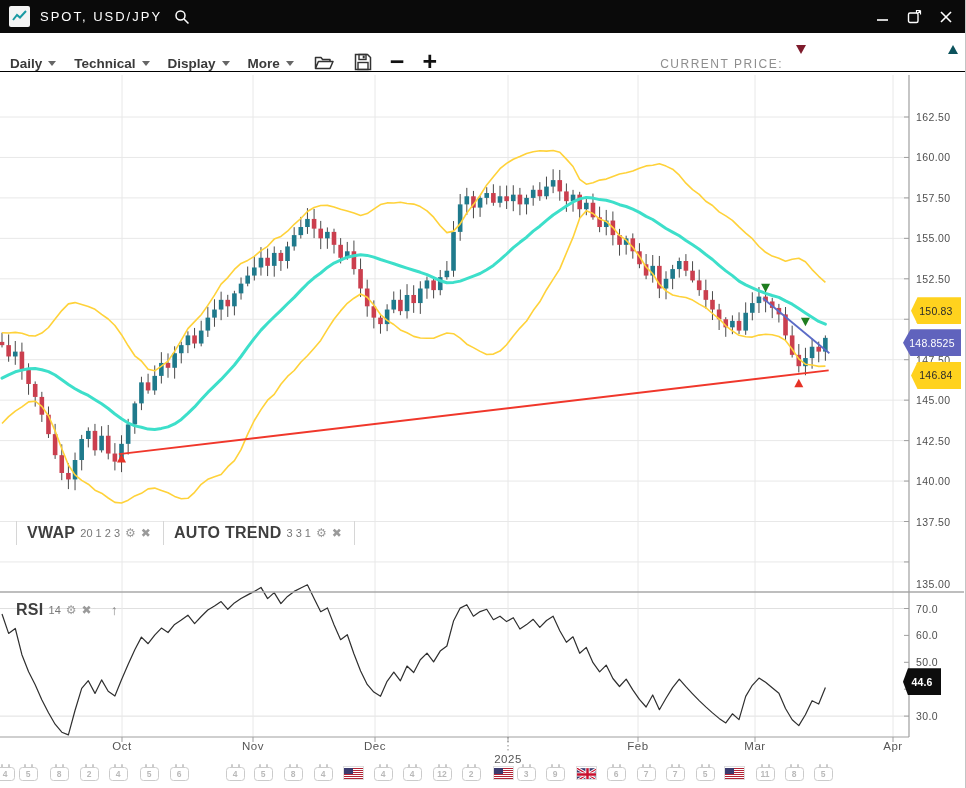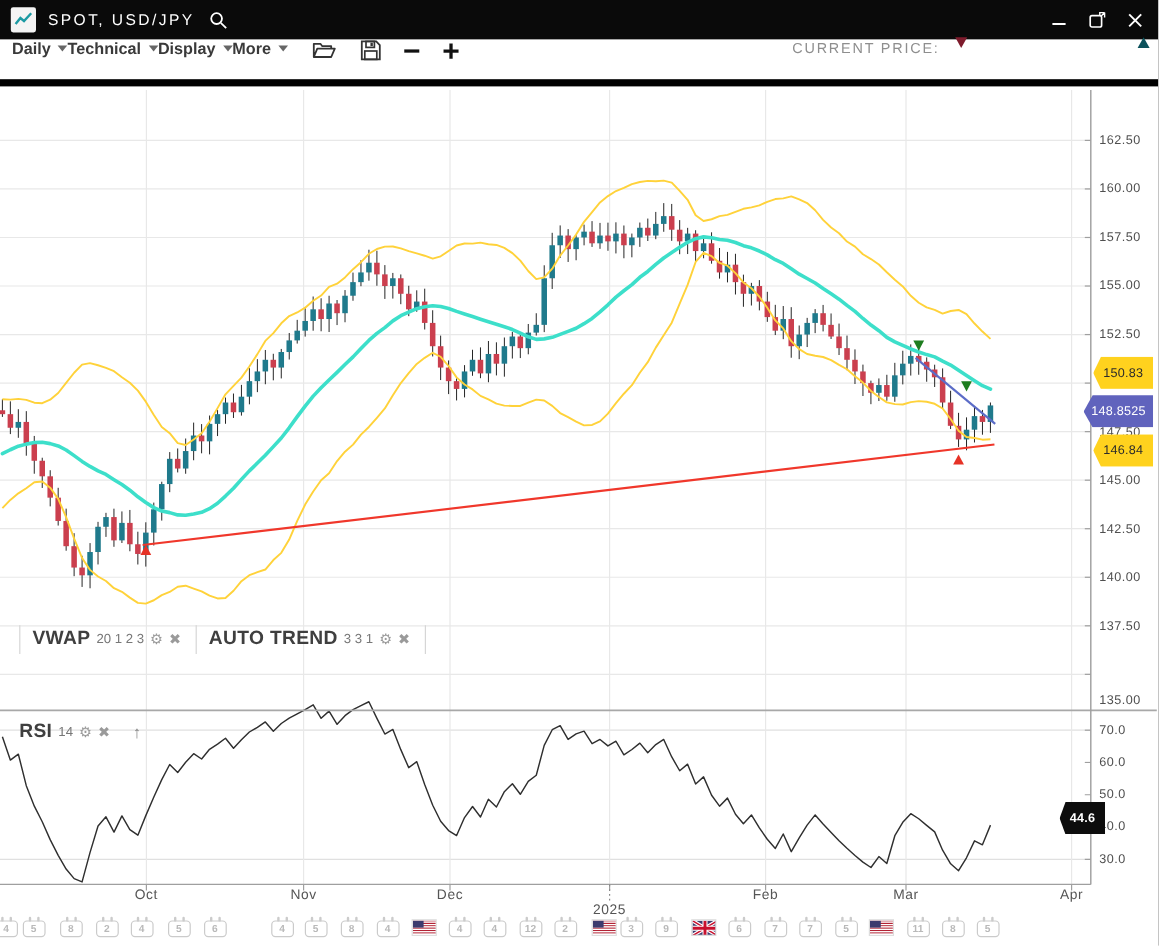--- a/index.html
+++ b/index.html
@@ -9,22 +9,22 @@
   .titlebar{position:absolute;top:0;left:0;width:100%;height:33px;background:#0a0a0a;
             display:flex;align-items:center;z-index:6}
   .logo{width:21px;height:21px;background:#f4f4f4;border-radius:2px;margin-left:9px;flex:0 0 auto;
         display:flex;align-items:center;justify-content:center}
   .apptitle{color:#fff;font-size:13px;letter-spacing:2px;margin-left:10px;font-weight:500}
   .tb-search{margin-left:12px;display:flex;align-items:center}
   .winbtns{margin-left:auto;margin-right:10px;display:flex;align-items:center;gap:14px}
   .winbtn{color:#fff;display:flex;align-items:center;justify-content:center;width:18px;height:18px;cursor:pointer}
   
   .toolbar{position:absolute;top:33px;left:0;width:100%;height:39px;background:#fff;
-           border-bottom:6px solid #000000;display:flex;align-items:flex-start;z-index:6;box-sizing:border-box}
-  .menu{display:flex;align-items:center;gap:6px;cursor:pointer}
+           border-bottom:1px solid #000000;display:flex;align-items:flex-end;z-index:6;box-sizing:border-box}
+  .menu{display:flex;align-items:center;gap:6px;margin-left:18px;cursor:pointer}
   .menu:first-child{margin-left:10px}
   .menu b{font-size:13.5px;color:#3a3a3a;font-weight:700}
   .caret{width:0;height:0;border-left:4.5px solid transparent;border-right:4.5px solid transparent;
          border-top:5px solid #666}
   .toolicon{margin-left:20px;display:flex;align-items:center;cursor:pointer}
   .zoombtn{font-size:25px;font-weight:700;color:#111;margin-left:18px;line-height:20px;cursor:pointer}
   .cp-label{margin-left:auto;font-size:12px;color:#8e8e8e;letter-spacing:1.5px;font-weight:500}
   .badge{position:relative;height:24px;margin-left:10px;color:#fff;font-size:15px;
          display:flex;align-items:center;justify-content:center;letter-spacing:.5px}
   .badge small{font-size:11px;align-self:flex-end;margin-bottom:2px}
@@ -393,21 +393,21 @@
     <div class="month" style="left: 92px; top: 740px;">Oct</div>
     <div class="month" style="left: 223px; top: 740px;">Nov</div>
     <div class="month" style="left: 345px; top: 740px;">Dec</div>
     <div class="month" style="left: 478px; top: 753px;">2025</div>
     <div class="month" style="left: 608px; top: 740px;">Feb</div>
     <div class="month" style="left: 725px; top: 740px;">Mar</div>
     <div class="month" style="left: 863px; top: 740px;">Apr</div>
     <div class="ptag" style="background: rgb(255, 210, 30); color: rgb(43, 43, 43); width: 50px; left: 911px; top: 297.321px;">150.83</div>
     <div class="ptag" style="background: rgb(96, 99, 189); color: rgb(255, 255, 255); width: 58px; left: 903px; top: 329.317px;">148.8525</div>
     <div class="ptag" style="background: rgb(255, 210, 30); color: rgb(43, 43, 43); width: 50px; left: 911px; top: 361.879px;">146.84</div>
-    <div class="ptag" style="background: rgb(13, 13, 13); color: rgb(255, 255, 255); font-weight: 700; width: 38px; left: 883px; top: 668.326px;">44.6</div>
+    <div class="ptag" style="background: rgb(13, 13, 13); color: rgb(255, 255, 255); font-weight: 700; width: 38px; left: 903px; top: 668.326px;">44.6</div>
     <div class="cal" style="left: -4.5px; top: 767px;">
       <i class="l"></i>
       <i class="r"></i>
       <span>4</span>
     </div>
     <div class="cal" style="left: 18.5px; top: 767px;">
       <i class="l"></i>
       <i class="r"></i>
       <span>5</span>
     </div>

